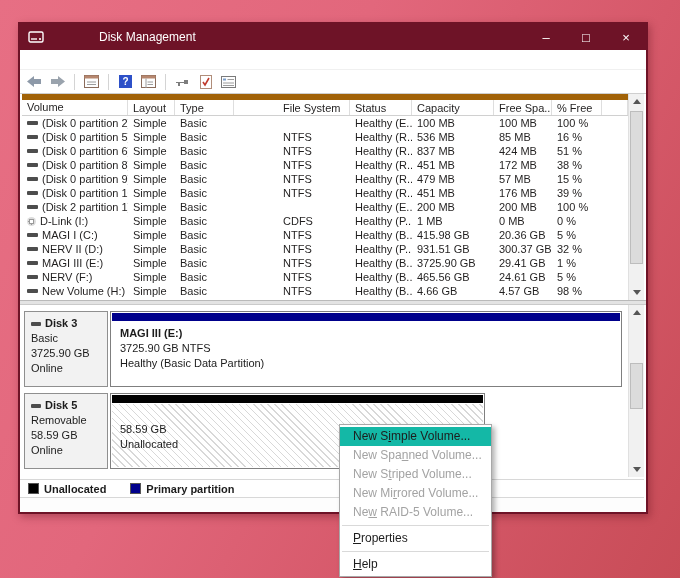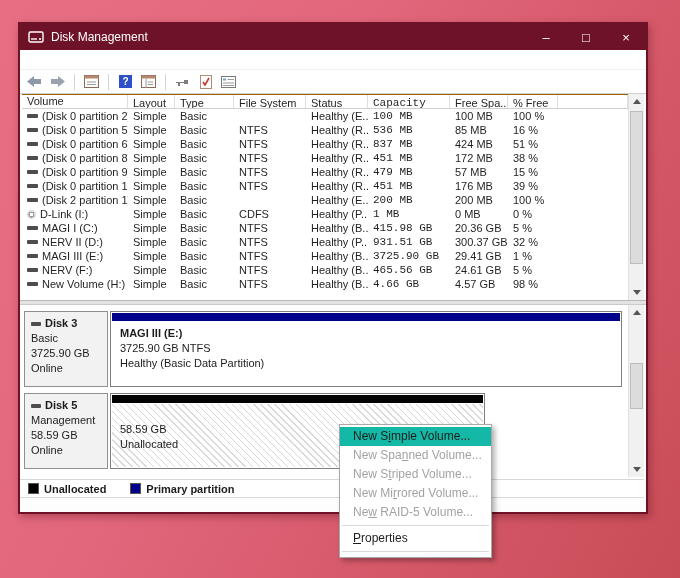--- a/index.html
+++ b/index.html
@@ -5,46 +5,46 @@
   * { margin:0; padding:0; box-sizing:border-box; }
   html,body { width:680px; height:578px; overflow:hidden;
     font-family:"Liberation Sans","DejaVu Sans",sans-serif; }
   .desktop { position:relative; width:680px; height:578px;
     background:linear-gradient(118deg,#e76f84 0%,#e2677c 38%,#d6596a 68%,#c84c57 100%); }
 
   
   .window { position:absolute; left:18px; top:22px; width:630px; height:492px;
     background:#fff; border:2px solid #6e1327; box-shadow:2px 3px 8px rgba(80,10,20,.35); }
   .titlebar { position:absolute; left:0; top:0; width:100%; height:26px; background:#6e1327;
-    color:#fff; display:flex; align-items:center; padding-left:8px; font-size:12px; }
+    color:#fff; display:flex; align-items:center; padding-left:8px; font-size:12px;gap:48px; }
   .titlebar .app-ico { width:16px; height:14px; margin-right:7px; }
   .win-controls { position:absolute; right:0; top:0; height:26px; display:flex; }
   .win-btn { width:40px; height:26px; color:#fff; font-size:13px; display:flex;
     align-items:center; justify-content:center; }
 
   .menubar { position:absolute; left:0; top:26px; width:100%; height:20px; background:#fff;
     display:flex; align-items:center; gap:0; font-size:12px; color:#1a1a1a;
     border-bottom:1px solid #f0f0f0; }
   .menubar span { padding:2px 10px; }
 
   .toolbar { position:absolute; left:0; top:46px; width:100%; height:24px; background:#fff;
     border-bottom:1px solid #cfcfcf; display:flex; align-items:center; padding-left:6px; gap:6px; }
   .tsep { width:1px; height:16px; background:#d4d4d4; margin:0 2px; }
   .tico { width:17px; height:16px; display:flex; align-items:center; justify-content:center; }
 
   
   .top-pane { position:absolute; left:2px; top:70px; width:622px; height:206px; background:#fff; }
   .vtable { position:absolute; left:0; top:0; width:606px; height:206px; font-size:11px; color:#211f1f; }
-  .thead { display:flex; height:15px; line-height:17px; border-top:1px solid #a16207;
+  .thead { display:flex; height:22px; line-height:17px; border-top:6px solid #a16207;
     border-bottom:1px solid #d0d0d0; font-size:11px; }
   .thead .cell { border-right:1px solid #dedede; padding-left:5px; }
   .trow { display:flex; height:14px; line-height:14px; }
   .cell { overflow:hidden; white-space:nowrap; padding-left:5px; }
-  .c-vol{width:106px;} .c-layout{width:47px;} .c-type{width:59px;} .c-fs{width:72px;}
-  .c-status{width:62px;} .c-cap{width:82px;font-family:Liberation Mono, monospace;} .c-free{width:58px;} .c-pct{width:50px;}
+  .c-vol{width:106px;} .c-layout{width:47px;} .c-type{width:59px;} .c-fs{width:72px;margin-left:44px;}
+  .c-status{width:62px;} .c-cap{width:82px;} .c-free{width:58px;} .c-pct{width:50px;}
   .c-fill{flex:1;}
   .c-vol { display:flex; align-items:center; gap:4px; }
   .vol-ico { width:11px; height:4px; background:#4d4d4d; border-radius:1px; flex:0 0 auto; }
   .ic-cd .vol-ico { width:9px; height:9px; border-radius:50%; background:
     radial-gradient(circle at 50% 50%, #fff 0 1.5px, #9a9a9a 1.5px 3px, #dcdcdc 3px 4.5px); }
 
   
   .vscroll { position:absolute; right:0; top:0; width:16px; background:#f1f1f1;
     border-left:1px solid #e0e0e0; }
   .sb-arrow { position:absolute; left:0; width:16px; height:15px; display:flex;
@@ -401,21 +401,21 @@
           </div>
         </div>
       </div>
 
       <div class="disk-row" style="top:88px; height:76px;">
         <div class="disk-head">
           <div class="dname">
               <span class="disk-ico"></span>
               <span>Disk 5</span>
             </div>
-          <div>Management</div>
+          <div>Removable</div>
           <div>58.59 GB</div>
           <div>Online</div>
         </div>
         <div class="part-box hatched" style="width:375px;">
           <div class="part-strip" style="background: rgb(0, 0, 0);"></div>
           <div class="part-body">
             <div style="height:14px;"></div>
             <div>58.59 GB</div>
             <div>Unallocated</div>
           </div>
@@ -450,14 +450,15 @@
   <div class="ctx-menu">
 
   <div class="ctx-item highlighted"><span>New S</span><span class="u">i</span><span>mple Volume...</span></div>
       <div class="ctx-item disabled"><span>New Spa</span><span class="u">n</span><span>ned Volume...</span></div>
       <div class="ctx-item disabled"><span>New S</span><span class="u">t</span><span>riped Volume...</span></div>
       <div class="ctx-item disabled"><span>New Mi</span><span class="u">r</span><span>rored Volume...</span></div>
       <div class="ctx-item disabled"><span>Ne</span><span class="u">w</span><span> RAID-5 Volume...</span></div>
       <div class="ctx-sep"></div>
       <div class="ctx-item"><span></span><span class="u">P</span><span>roperties</span></div>
       <div class="ctx-sep"></div>
+      <div class="ctx-item"><span></span><span class="u">H</span><span>elp</span></div>
     </div>
 </div>
 
 </body></html>

